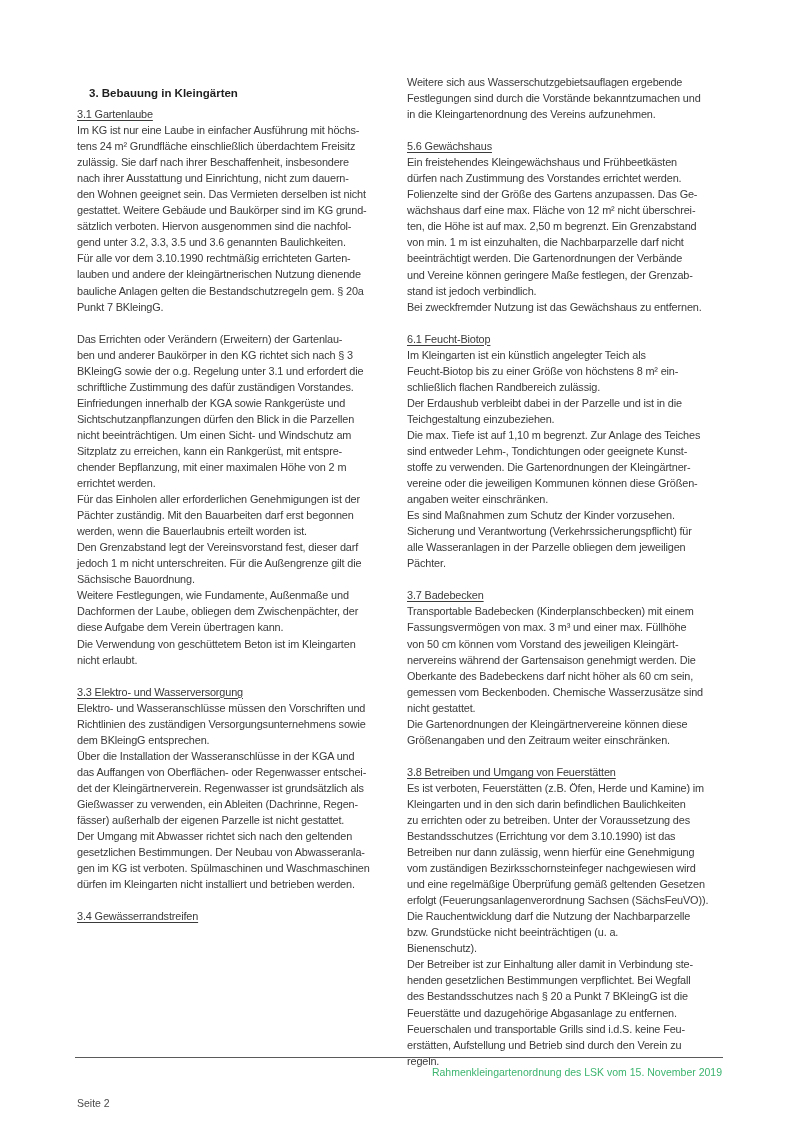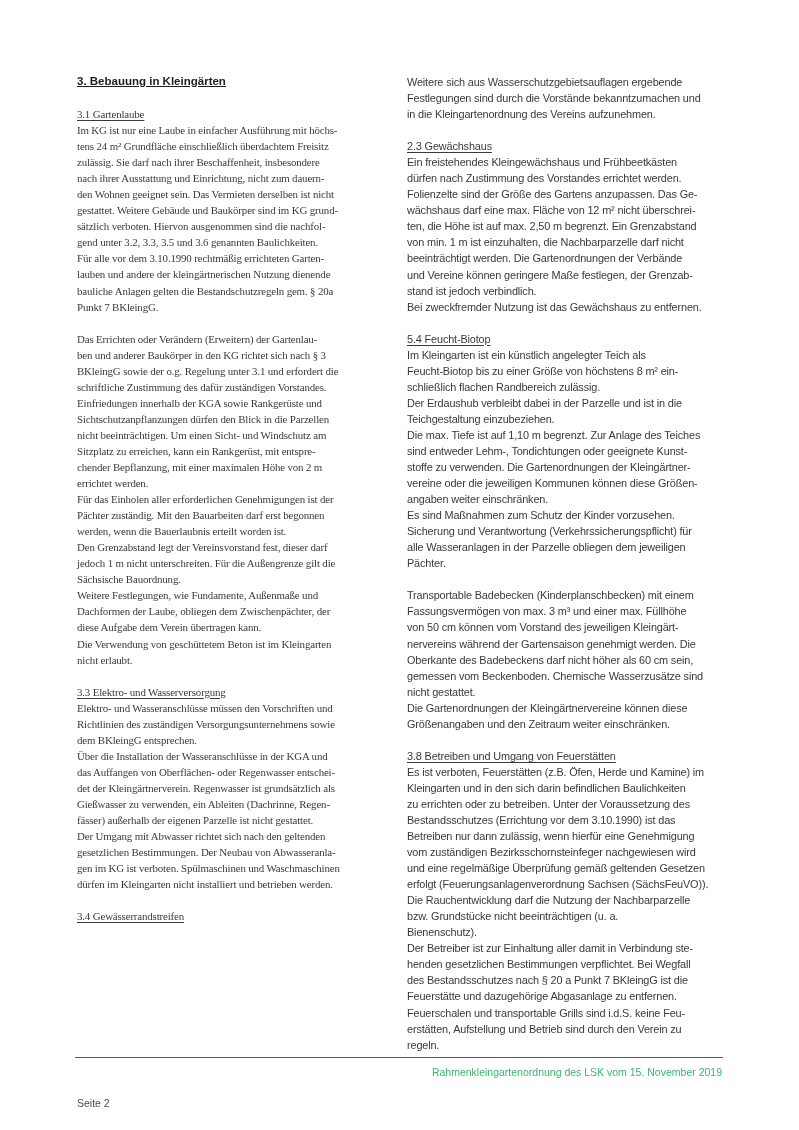--- a/index.html
+++ b/index.html
@@ -4,28 +4,28 @@
 <style>
   html, body { margin: 0; padding: 0; background: #ffffff; }
   body {
     width: 799px; height: 1130px; position: relative; overflow: hidden;
     font-family: "Liberation Sans", "DejaVu Sans", sans-serif;
     color: #3a3a3a;
   }
   .page-heading {
     position: absolute; left: 77px; top: 74px;
     font-size: 11.5px; font-weight: bold; color: #1e1e1e;
-    margin: 0; line-height: 14px; text-decoration: underline;
+    margin: 12px; line-height: 14px;
   }
   .col {
     position: absolute; top: 0;
     font-size: 10.9px; line-height: 16.05px;
     letter-spacing: -0.15px;
   }
-  .col-left { left: 77px; width: 325px; top: 106px; font-family: Liberation Serif, serif; }
+  .col-left { left: 77px; width: 325px; top: 106px; }
   .col-right { left: 407px; width: 330px; top: 74px; }
   .section { margin: 0 0 16px 0; }
   .section-title {
     text-decoration: underline; text-underline-offset: 2px;
     color: #3a3a3a; margin: 0; font-weight: normal; font-size: 10.9px;
     line-height: 16.05px;
   }
   .para { margin: 0; white-space: pre-line; }
   .footer-rule {
     position: absolute; left: 75px; top: 1057px; width: 648px; height: 0;
@@ -104,50 +104,51 @@
   </div>
 </div>
 
 <div class="col col-right">
   <div class="section">
     <p class="para">Weitere sich aus Wasserschutzgebietsauflagen ergebende
 Festlegungen sind durch die Vorstände bekanntzumachen und
 in die Kleingartenordnung des Vereins aufzunehmen.</p>
   </div>
   <div class="section">
-    <h2 class="section-title">2.3 Gewächshaus</h2>
+    <h2 class="section-title">5.6 Gewächshaus</h2>
     <p class="para">Ein freistehendes Kleingewächshaus und Frühbeetkästen
 dürfen nach Zustimmung des Vorstandes errichtet werden.
 Folienzelte sind der Größe des Gartens anzupassen. Das Ge-
 wächshaus darf eine max. Fläche von 12 m² nicht überschrei-
 ten, die Höhe ist auf max. 2,50 m begrenzt. Ein Grenzabstand
 von min. 1 m ist einzuhalten, die Nachbarparzelle darf nicht
 beeinträchtigt werden. Die Gartenordnungen der Verbände
 und Vereine können geringere Maße festlegen, der Grenzab-
 stand ist jedoch verbindlich.
 Bei zweckfremder Nutzung ist das Gewächshaus zu entfernen.</p>
   </div>
   <div class="section">
-    <h2 class="section-title">5.4 Feucht-Biotop</h2>
+    <h2 class="section-title">6.1 Feucht-Biotop</h2>
     <p class="para">Im Kleingarten ist ein künstlich angelegter Teich als
 Feucht-Biotop bis zu einer Größe von höchstens 8 m² ein-
 schließlich flachen Randbereich zulässig.
 Der Erdaushub verbleibt dabei in der Parzelle und ist in die
 Teichgestaltung einzubeziehen.
 Die max. Tiefe ist auf 1,10 m begrenzt. Zur Anlage des Teiches
 sind entweder Lehm-, Tondichtungen oder geeignete Kunst-
 stoffe zu verwenden. Die Gartenordnungen der Kleingärtner-
 vereine oder die jeweiligen Kommunen können diese Größen-
 angaben weiter einschränken.
 Es sind Maßnahmen zum Schutz der Kinder vorzusehen.
 Sicherung und Verantwortung (Verkehrssicherungspflicht) für
 alle Wasseranlagen in der Parzelle obliegen dem jeweiligen
 Pächter.</p>
   </div>
   <div class="section">
+    <h2 class="section-title">3.7 Badebecken</h2>
     <p class="para">Transportable Badebecken (Kinderplanschbecken) mit einem
 Fassungsvermögen von max. 3 m³ und einer max. Füllhöhe
 von 50 cm können vom Vorstand des jeweiligen Kleingärt-
 nervereins während der Gartensaison genehmigt werden. Die
 Oberkante des Badebeckens darf nicht höher als 60 cm sein,
 gemessen vom Beckenboden. Chemische Wasserzusätze sind
 nicht gestattet.
 Die Gartenordnungen der Kleingärtnervereine können diese
 Größenangaben und den Zeitraum weiter einschränken.</p>
   </div>

